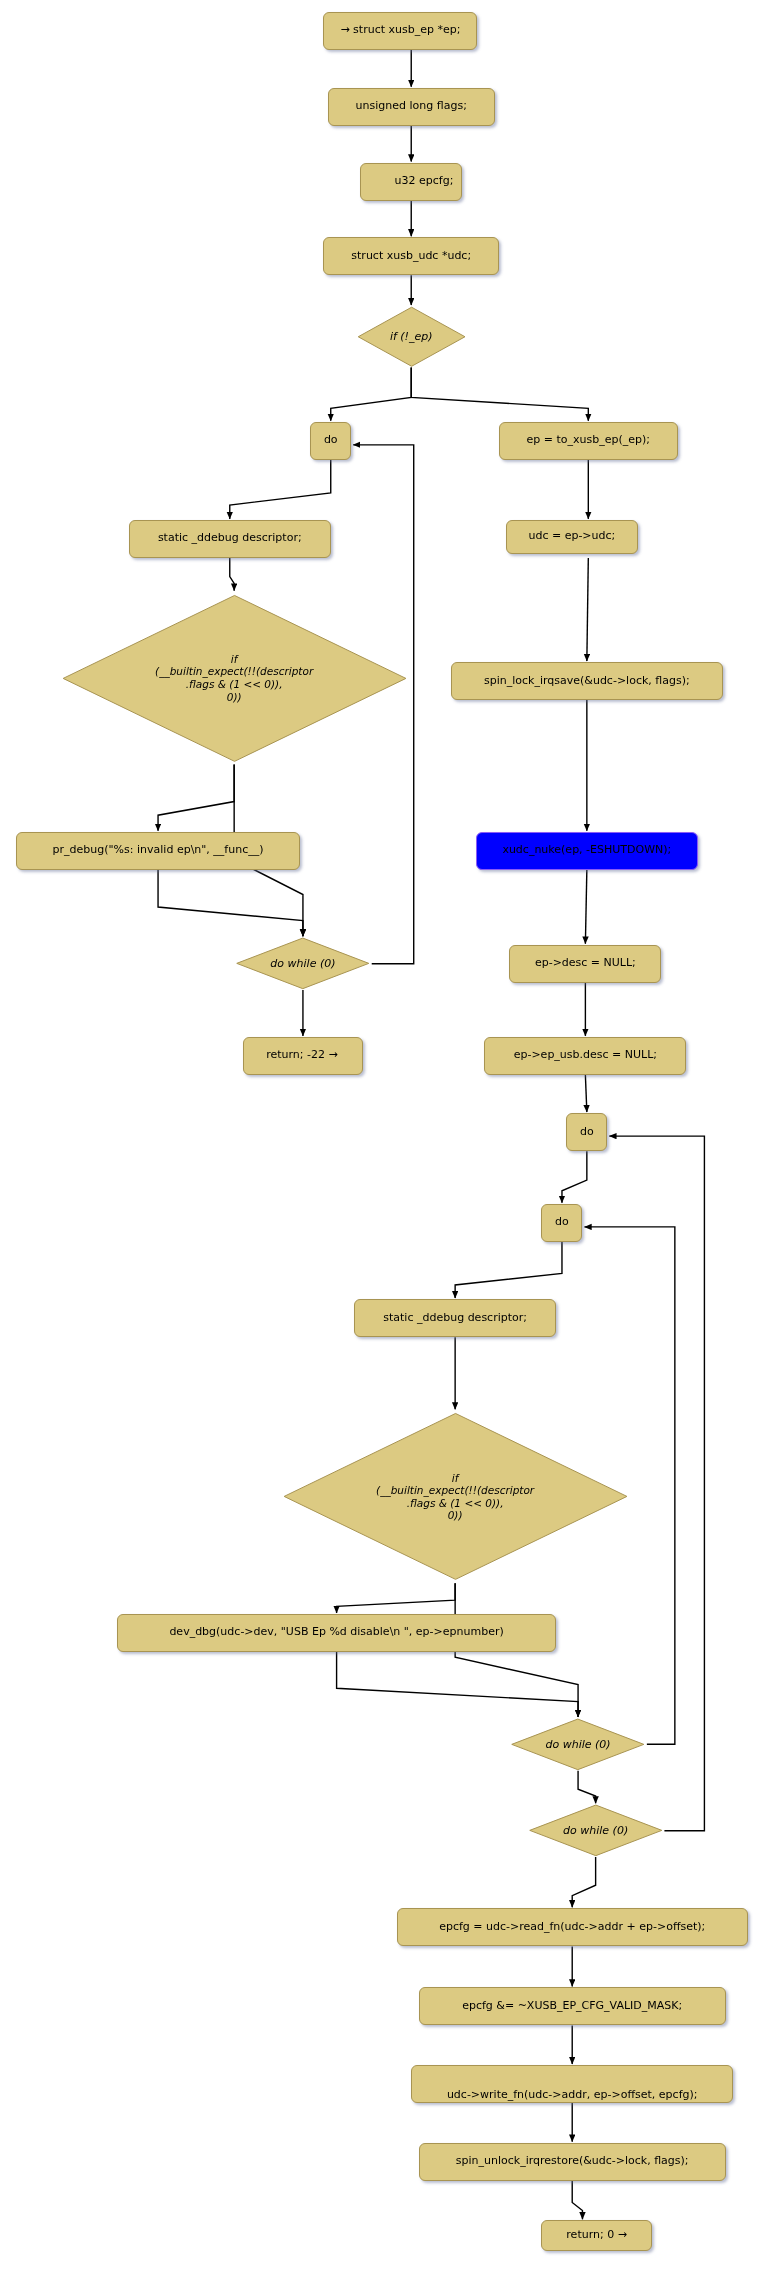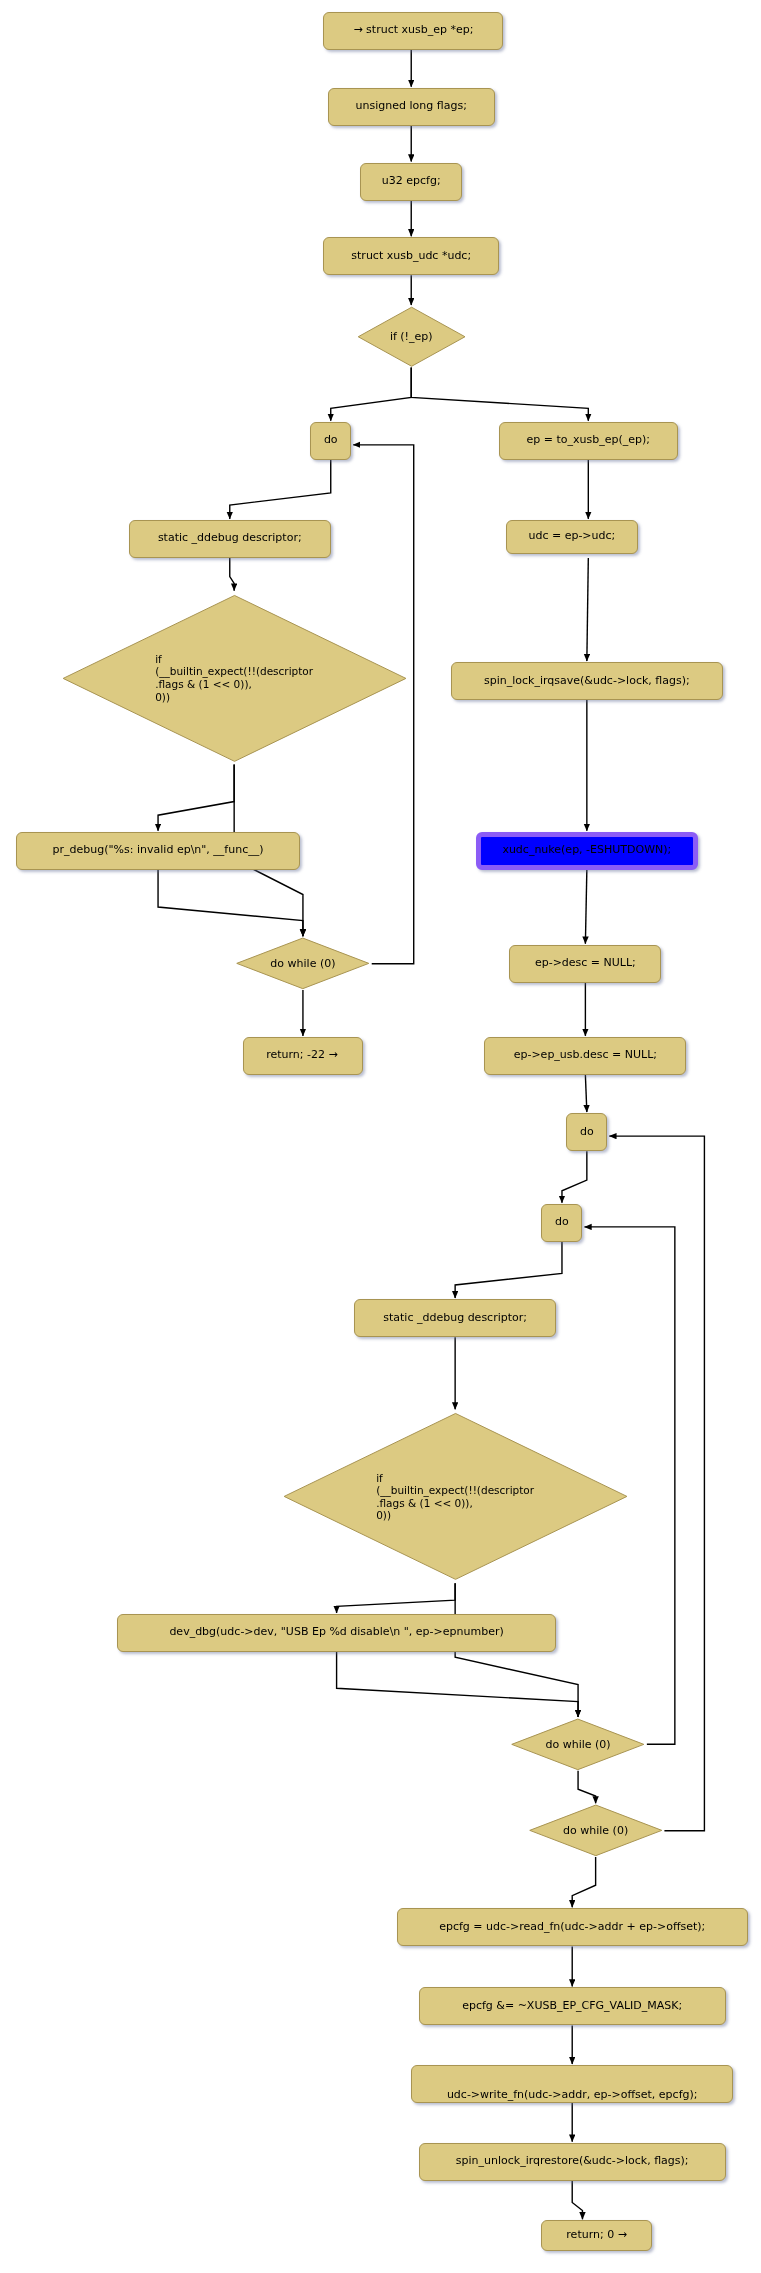--- a/index.html
+++ b/index.html
@@ -39,42 +39,43 @@
   .node.rect {
     background: #DCCA82;
     border: 1px solid #A89452;
     border-radius: 6px;
     box-shadow: 2px 2px 3px rgba(100,110,150,0.45);
     font-size: 11px;
     padding: 0 8px;
   }
   .node.rect.highlight {
     background: #0000FF;
-    border: 5px solid #8b5cf6;
+    border: 1px solid #8b5cf6;
     color: #000000;
   }
   .node.diamond {
     background: transparent;
     border: none;
     box-shadow: none;
     font-size: 11px;
   }
   .diamond-shape {
     position: absolute;
     left: 0;
     top: 0;
     width: 100%;
     height: 100%;
   }
   .diamond-label {
     position: relative;
     z-index: 2;
-    text-align: left;
+    text-align: center;
     line-height: 1.2;
     font-size: 11px;
+    font-style: italic;
   }
   .diamond-label.small { font-size: 10.5px; }
 </style>
 </head>
 <body>
 
 <div id="canvas">
   <svg id="edges" viewBox="0 0 761 2273">
     <defs>
       <marker id="arrow" markerWidth="9" markerHeight="9" refX="7.2" refY="3.2" orient="auto" markerUnits="userSpaceOnUse">
@@ -111,23 +112,23 @@
         <path d="M578.0673076923076,1770.6552835051546 L578.0673076923076,1789.1819909793812 L595.6288461538461,1796.0031878221648 L595.6288461538461,1803.3402061855668" marker-end="url(#arrow)"></path>
         <path d="M664.4115384615384,1830.7023195876286 L704.4115384615384,1830.7023195876286 L704.4115384615384,1136.1063144329896 L609.3365384615385,1136.1063144329896" marker-end="url(#arrow)"></path>
         <path d="M595.6288461538461,1857.0644329896904 L595.6288461538461,1885.25724871134 L572.2134615384615,1895.637330863402 L572.2134615384615,1907.3240979381442" marker-end="url(#arrow)"></path>
         <path d="M572.2134615384615,1946.4027061855668 L572.2134615384615,1986.4104381443299" marker-end="url(#arrow)"></path>
         <path d="M572.2134615384615,2025.4890463917525 L572.2134615384615,2064.032216494845" marker-end="url(#arrow)"></path>
         <path d="M572.2134615384615,2103.110824742268 L572.2134615384615,2141.6539948453606" marker-end="url(#arrow)"></path>
         <path d="M572.2134615384615,2180.7326030927834 L572.2134615384615,2202.4813466494843 L582.4576923076922,2210.488838595361 L582.4576923076922,2219.2757731958764" marker-end="url(#arrow)"></path>
       </g>
   </svg>
   <div id="node-layer">
-      <div class="node rect" style="left: 323.425px; top: 11.7165px; width: 180px; height: 38.0786px; padding-left: 8px;"><span>→ struct xusb_ep *ep;</span></div>
+      <div class="node rect" style="left: 323.425px; top: 11.7165px; width: 154px; height: 38.0786px; padding-left: 8px;"><span>→ struct xusb_ep *ep;</span></div>
       <div class="node rect" style="left: 327.815px; top: 87.8737px; width: 166.835px; height: 38.0786px;"><span>unsigned long flags;</span></div>
-      <div class="node rect" style="left: 360.012px; top: 162.566px; width: 102.442px; height: 38.0786px;"><span>u32 epcfg;</span></div>
+      <div class="node rect" style="left: 360.012px; top: 162.566px; width: 102.442px; height: 38.0786px; justify-content: flex-end;"><span>u32 epcfg;</span></div>
       <div class="node rect" style="left: 323.425px; top: 237.259px; width: 175.615px; height: 38.0786px;"><span>struct xusb_udc *udc;</span></div>
       <div class="node diamond" style="left: 355.621px; top: 306.093px; width: 111.223px; height: 61.5116px;"><svg class="diamond-shape" viewBox="0 0 100 100" preserveAspectRatio="none">
           <path d="M50,2 L98,50 L50,98 L2,50 Z" fill="#DCCA82" stroke="#A89452" stroke-width="1" vector-effect="non-scaling-stroke"></path>
         </svg><div class="diamond-label">if (!_ep)</div></div>
       <div class="node rect" style="left: 310.254px; top: 421.794px; width: 40.9769px; height: 38.0786px;"><span>do</span></div>
       <div class="node rect" style="left: 499.04px; top: 421.794px; width: 178.542px; height: 38.0786px;"><span>ep = to_xusb_ep(_ep);</span></div>
       <div class="node rect" style="left: 128.785px; top: 519.919px; width: 201.958px; height: 38.0786px;"><span>static _ddebug descriptor;</span></div>
       <div class="node rect" style="left: 506px; top: 519.919px; width: 131.712px; height: 34px; text-align: center;"><span>udc = ep-&gt;udc;</span></div>
       <div class="node diamond" style="left: 55.6115px; top: 591.683px; width: 357.085px; height: 172.818px;"><svg class="diamond-shape" viewBox="0 0 100 100" preserveAspectRatio="none">
           <path d="M50,2 L98,50 L50,98 L2,50 Z" fill="#DCCA82" stroke="#A89452" stroke-width="1" vector-effect="non-scaling-stroke"></path>

